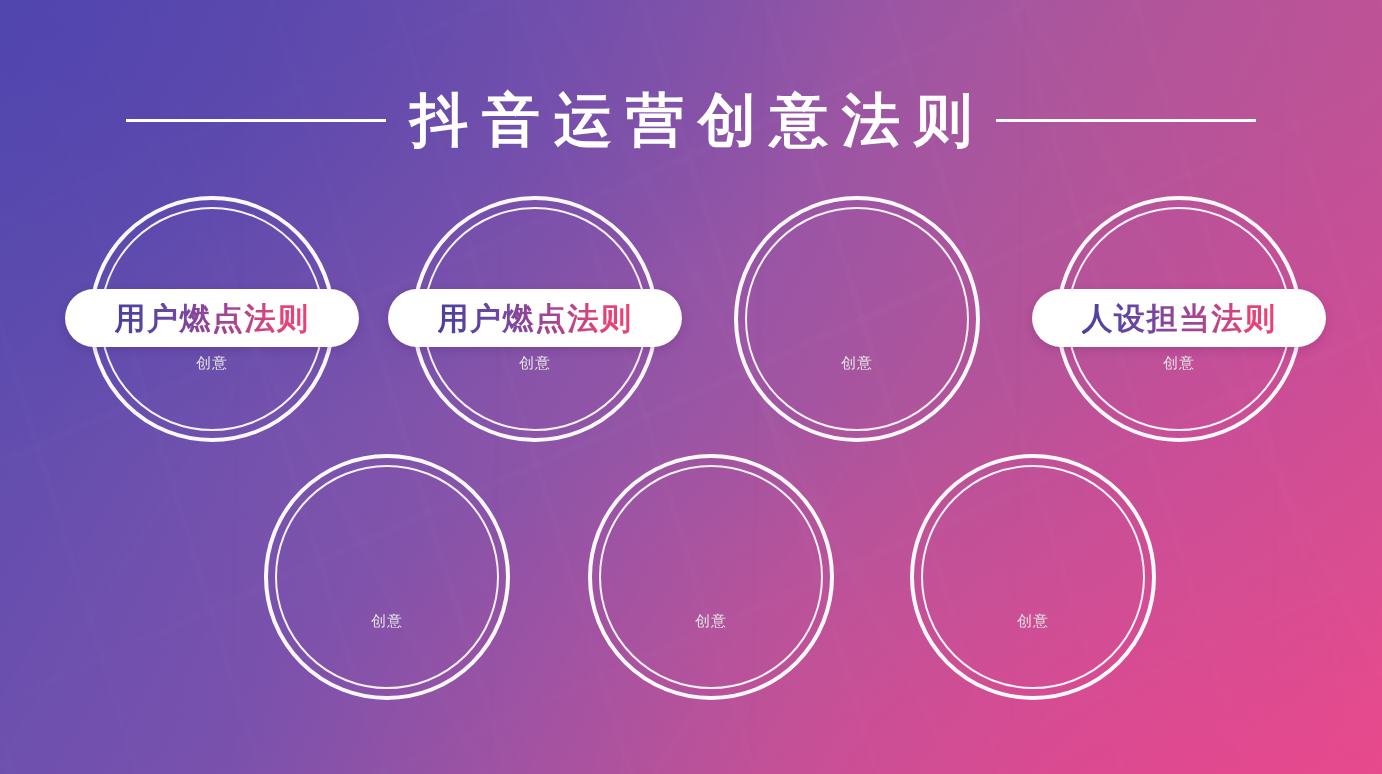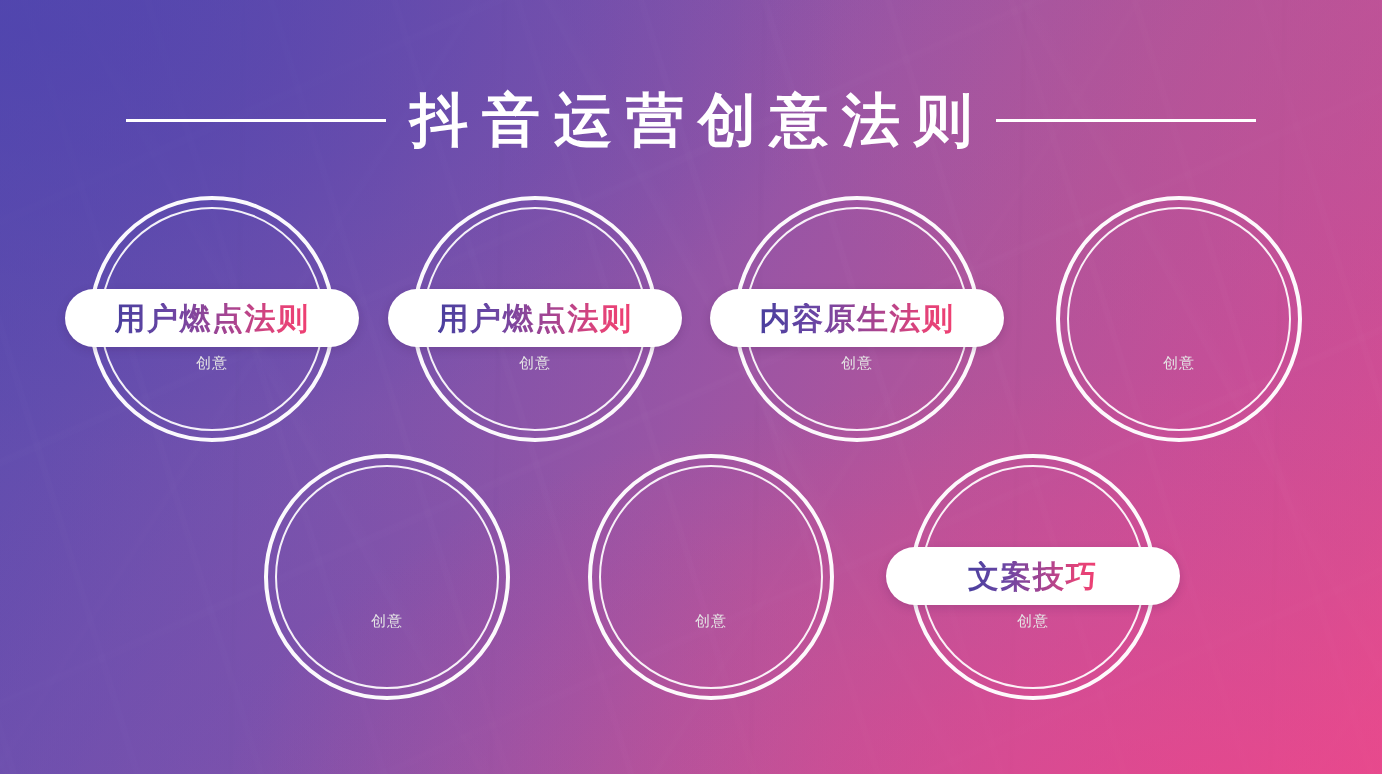--- a/index.html
+++ b/index.html
@@ -228,46 +228,43 @@
     <div class="ring-inner"></div>
     <div class="pill pill-w-4">
       <span class="pill-label">用户燃点法则</span>
     </div>
     <div class="node-sub">创意</div>
   </div>
 
   <div class="node n3">
     <div class="ring-outer"></div>
     <div class="ring-inner"></div>
+    <div class="node-sub">创意</div>
+  </div>
+
+  <div class="node n4">
+    <div class="ring-outer"></div>
+    <div class="ring-inner"></div>
     <div class="pill pill-w-4">
-      <span class="pill-label">内容原生法则</span>
+      <span class="pill-label">人设担当法则</span>
     </div>
     <div class="node-sub">创意</div>
   </div>
 
-  <div class="node n4">
-    <div class="ring-outer"></div>
-    <div class="ring-inner"></div>
-    <div class="node-sub">创意</div>
-  </div>
-
   <div class="node n5">
     <div class="ring-outer"></div>
     <div class="ring-inner"></div>
     <div class="node-sub">创意</div>
   </div>
 
   <div class="node n6">
     <div class="ring-outer"></div>
     <div class="ring-inner"></div>
     <div class="node-sub">创意</div>
   </div>
 
   <div class="node n7">
     <div class="ring-outer"></div>
     <div class="ring-inner"></div>
-    <div class="pill pill-w-3">
-      <span class="pill-label">文案技巧</span>
-    </div>
     <div class="node-sub">创意</div>
   </div>
 
 </div>
 
 </body></html>

